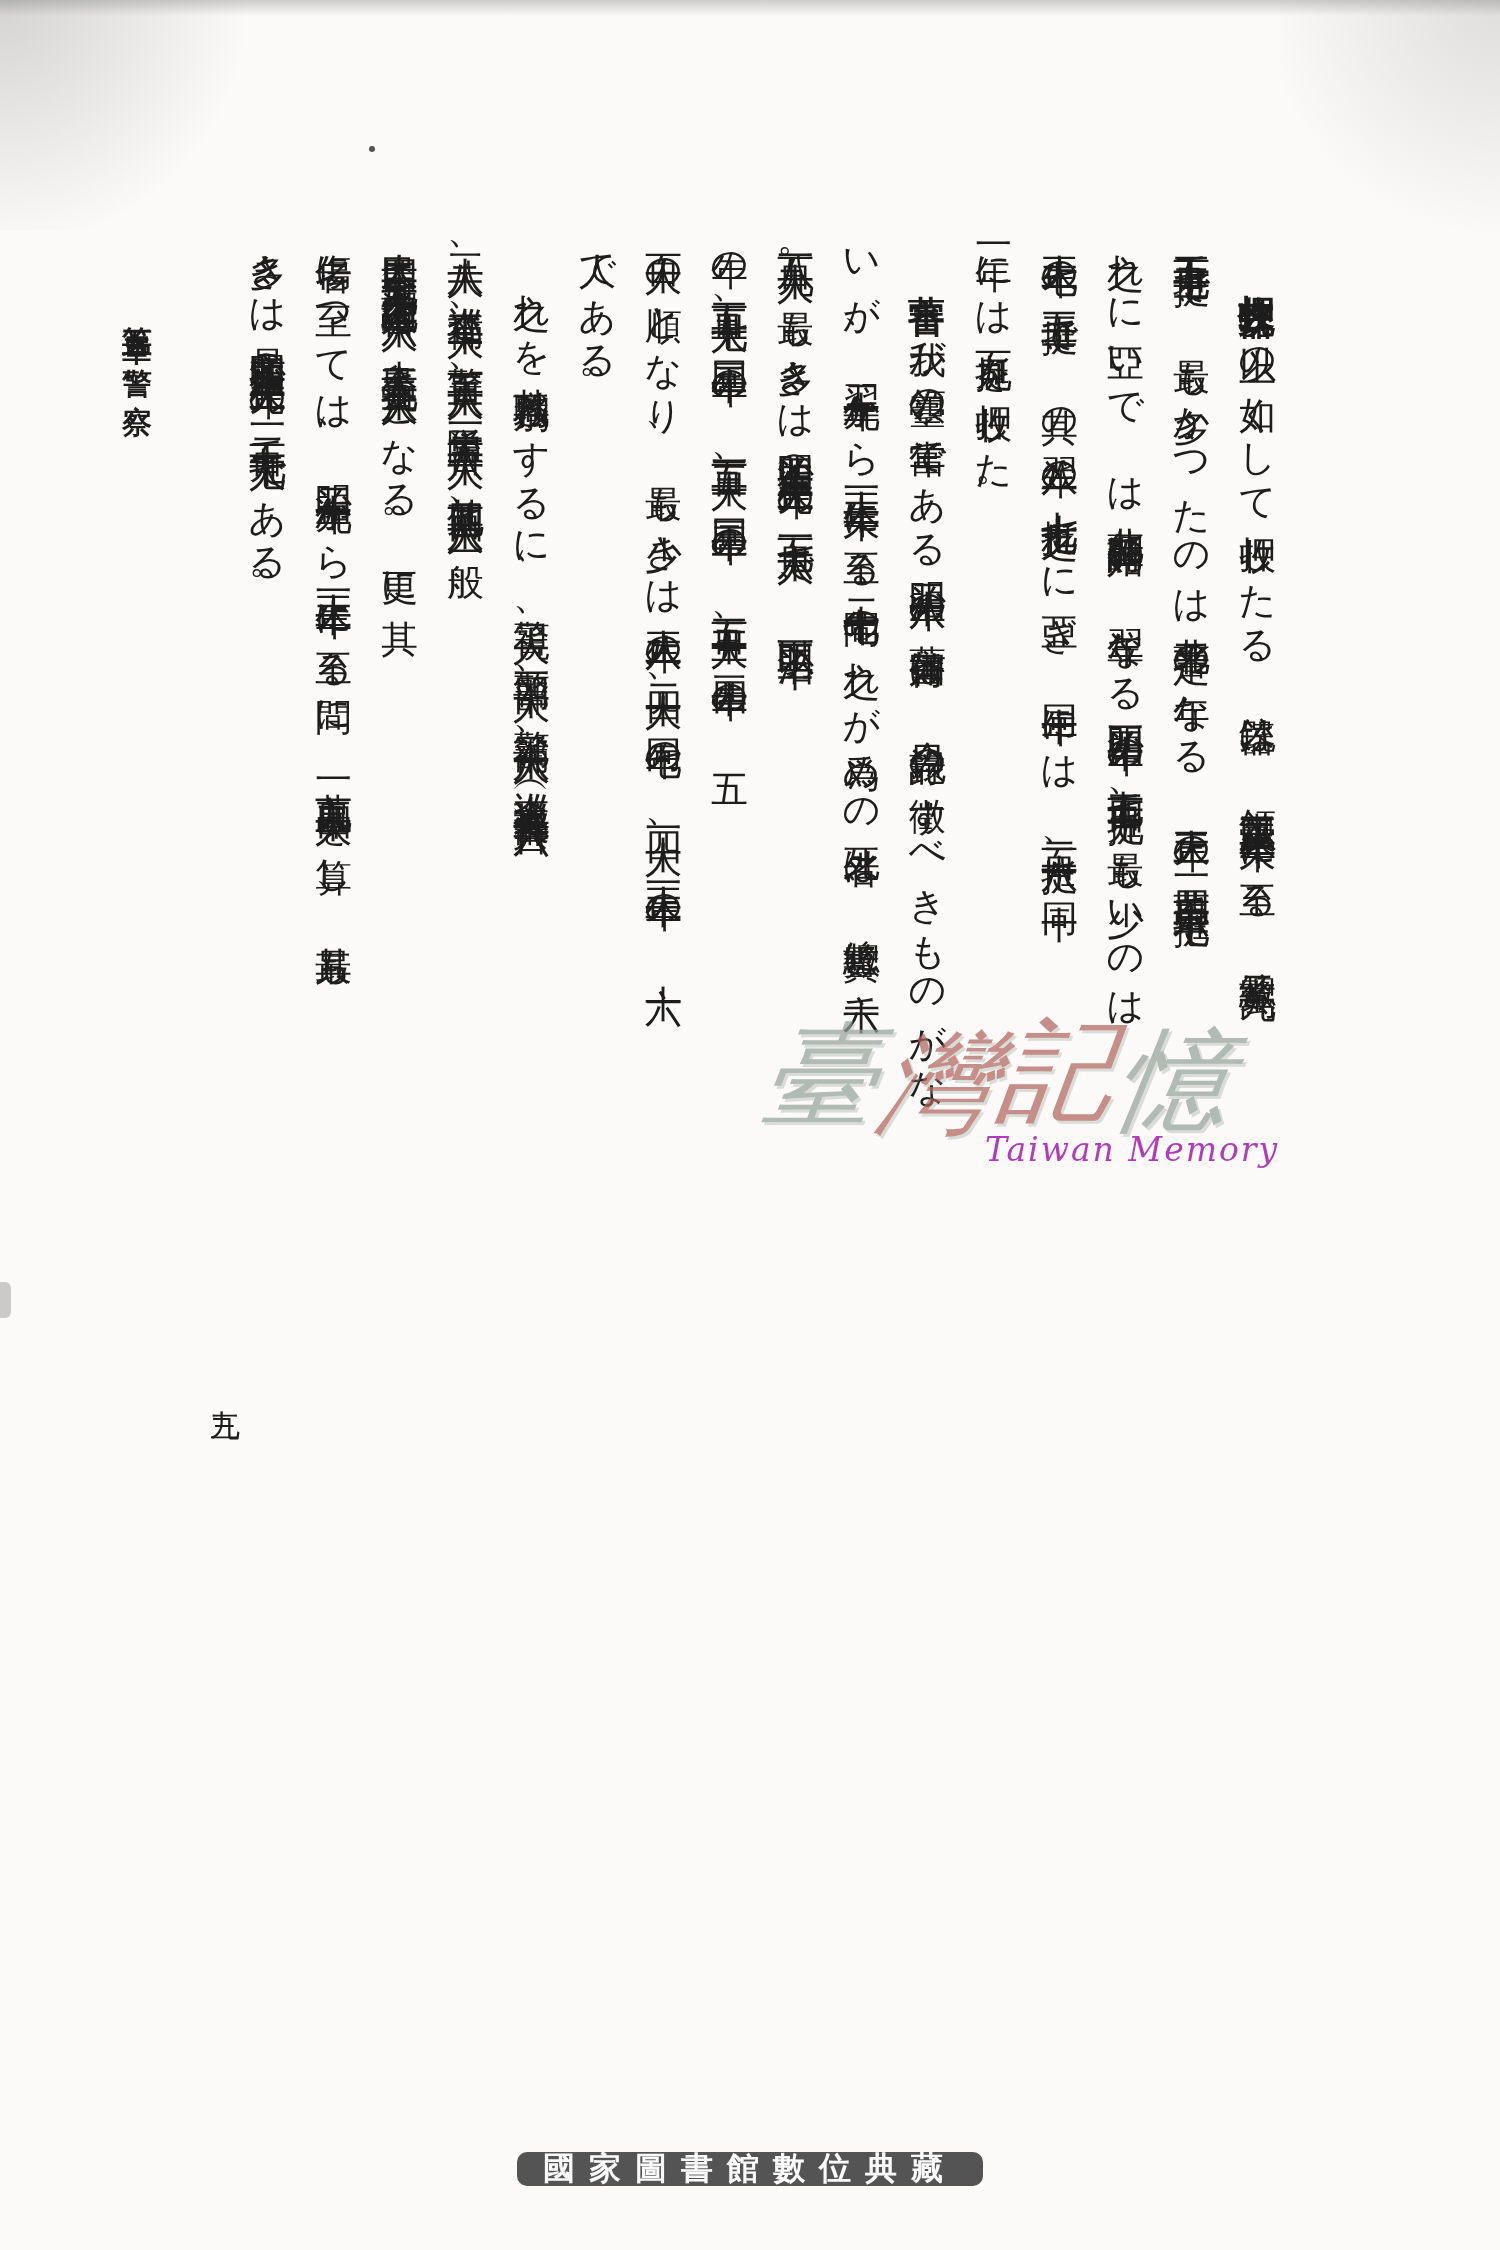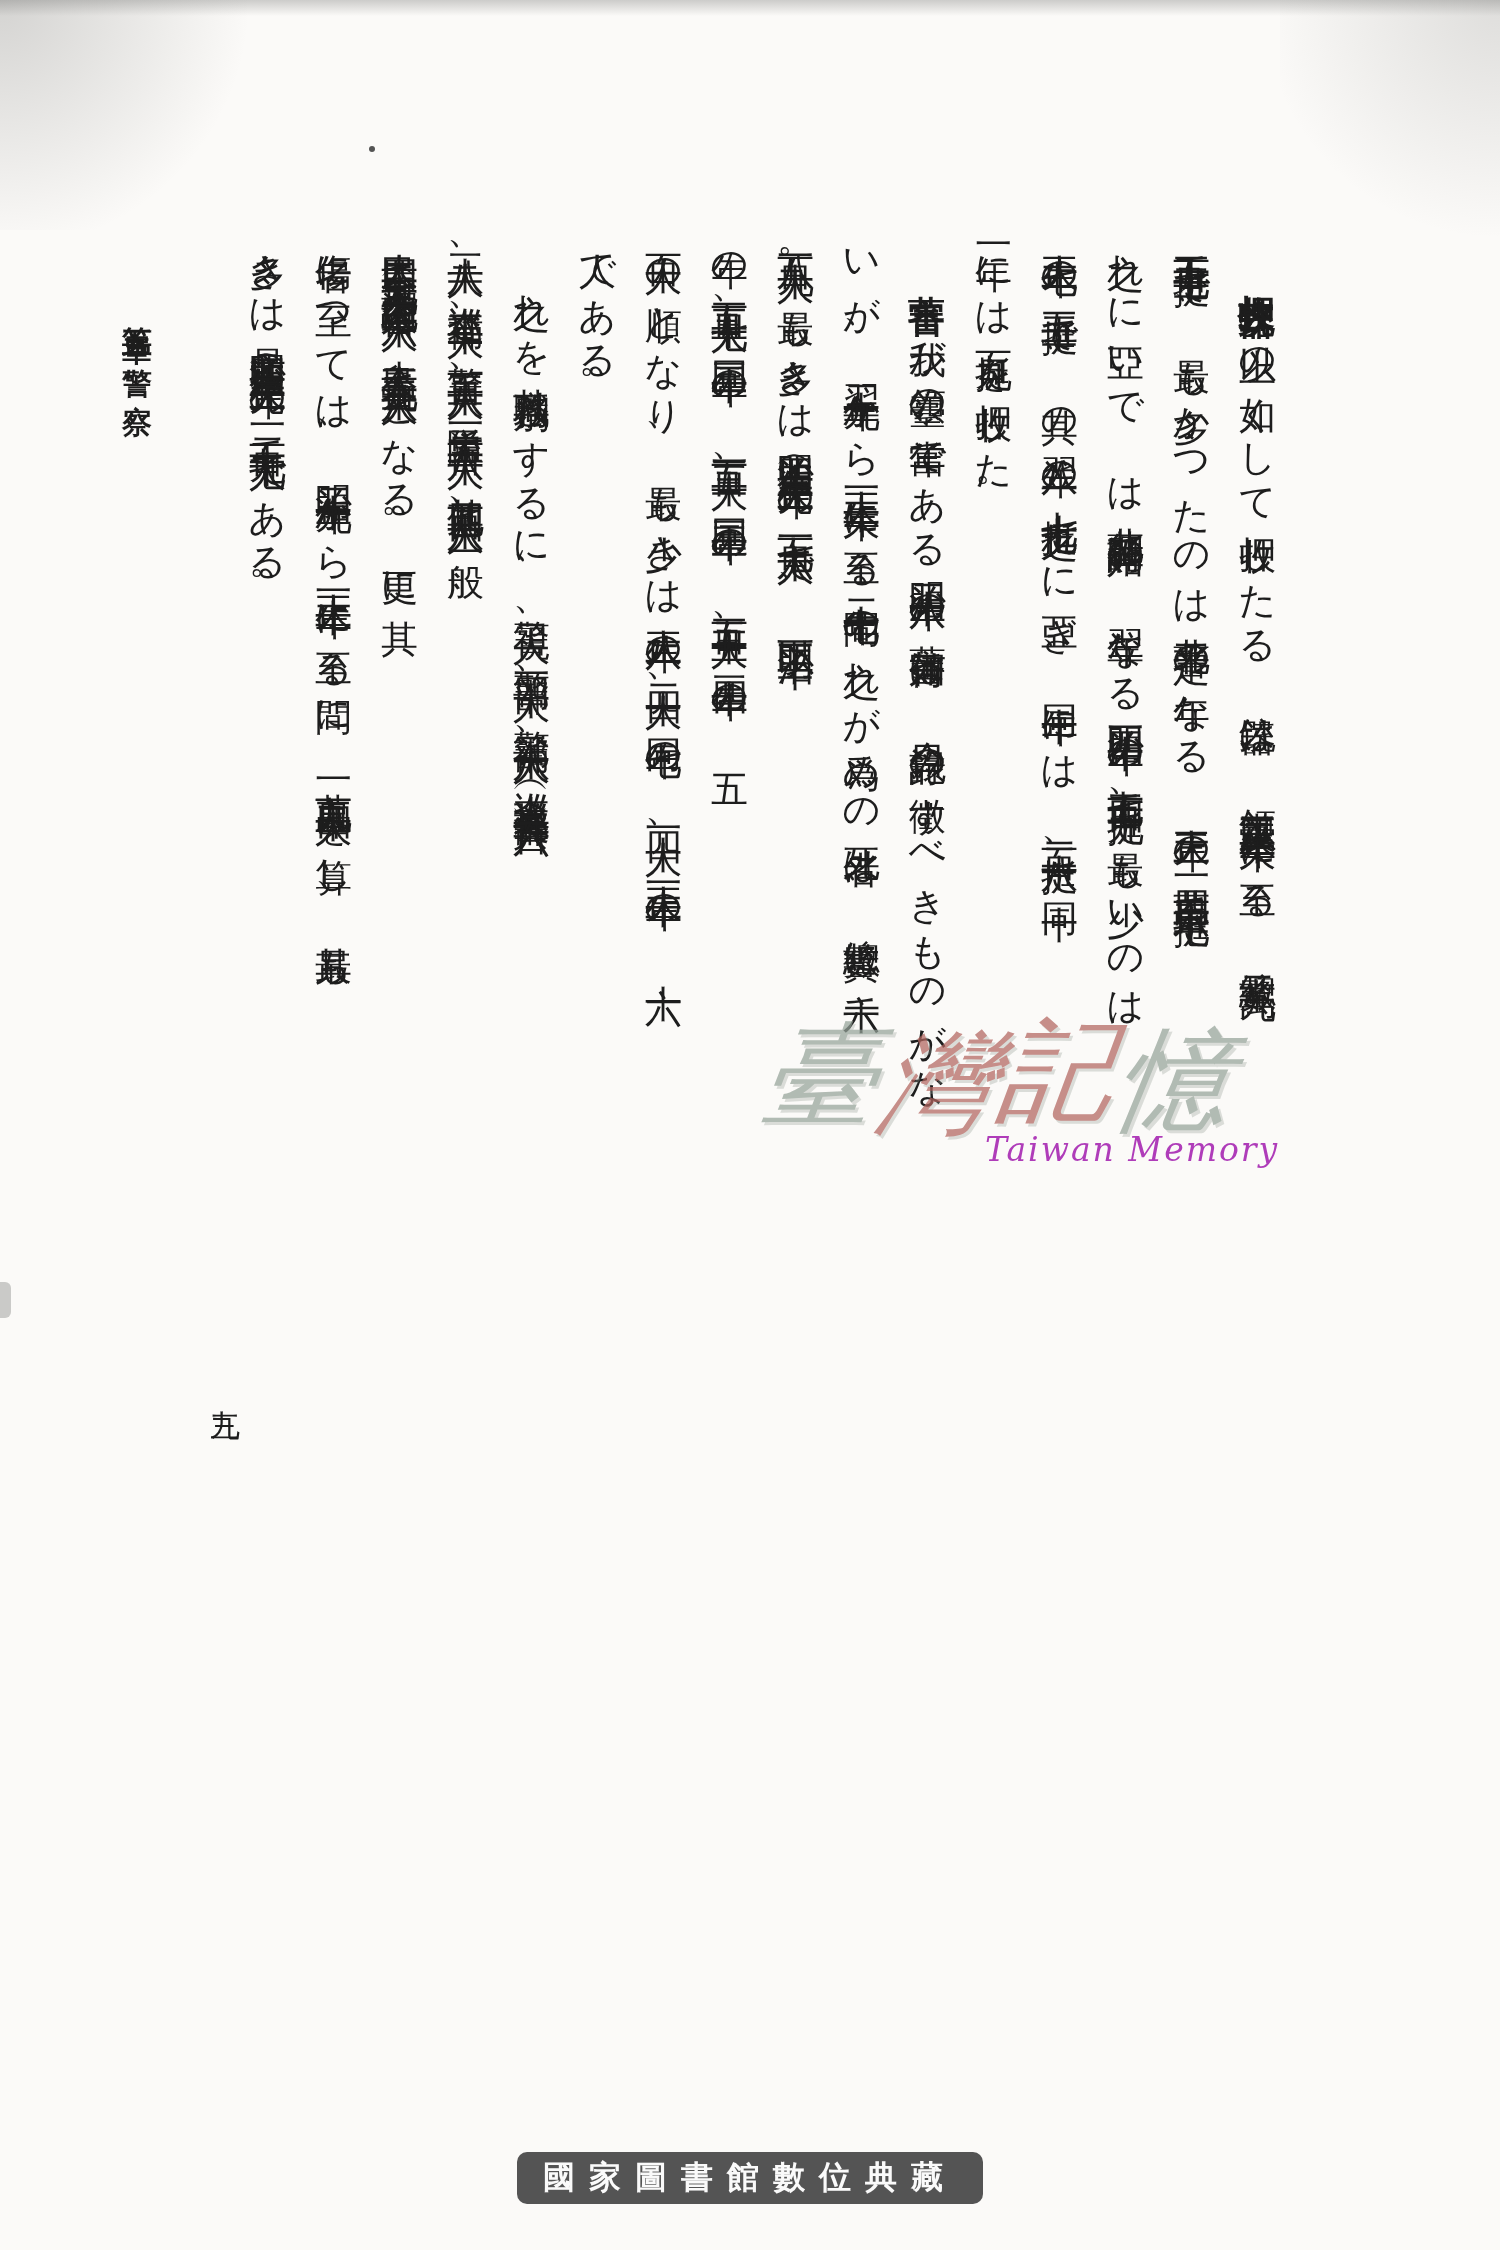--- a/index.html
+++ b/index.html
@@ -64,21 +64,21 @@
   .wm-char:nth-child(3){transform:skewX(-7deg) translateY(-4px);}
   .wm-char:nth-child(4){transform:skewX(-9deg) translateY(6px);}
   .wm-latin{
     position:absolute;left:985px;top:1130px;
     font-size:33px;font-style:italic;letter-spacing:2px;opacity:.85;pointer-events:none;
   }
 
   
   .footer-banner{
     position:absolute;left:50%;top:2152px;transform:translateX(-50%);
-    height:52px;padding:0 26px;border-radius:10px;
+    height:34px;padding:0 26px;border-radius:10px;
     display:flex;align-items:center;justify-content:center;
     font-size:32px;letter-spacing:14px;font-weight:bold;white-space:nowrap;
   }
 </style>
 </head>
 <body>
 
 <div class="page" style="background: rgb(251, 250, 248); color: rgb(29, 29, 29);">
 
   <div class="corner-shade shade-tl"></div>

